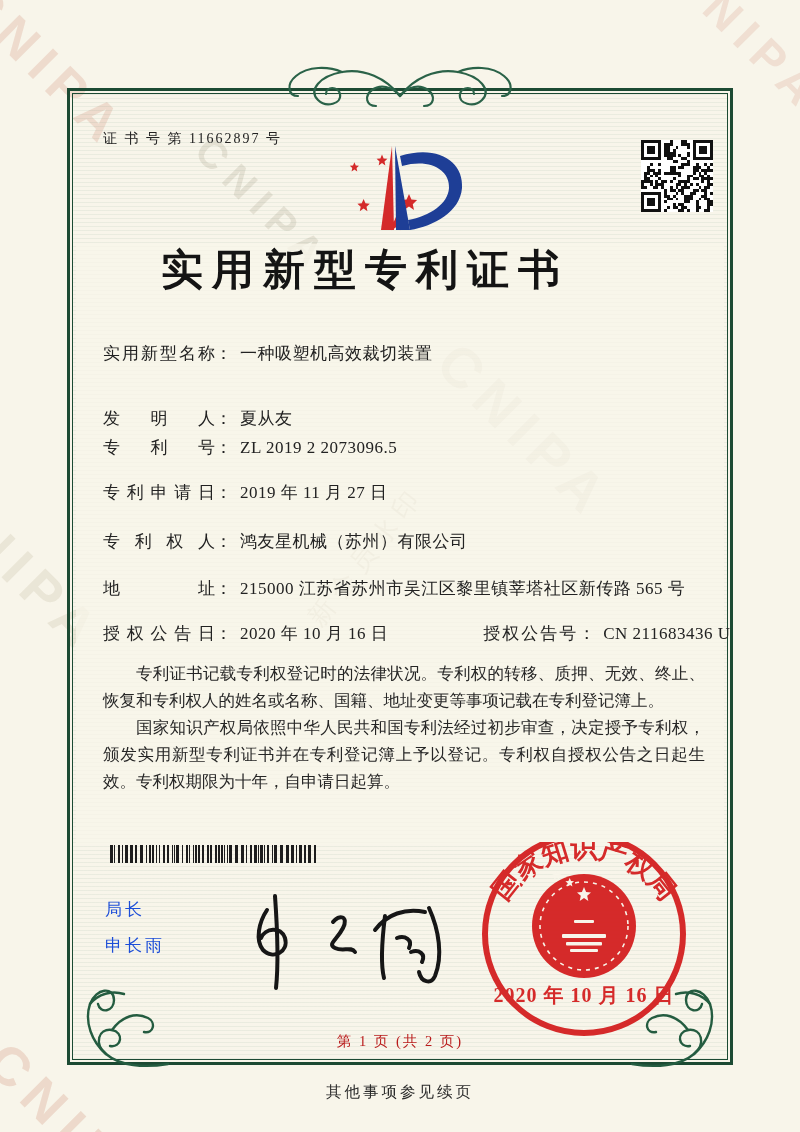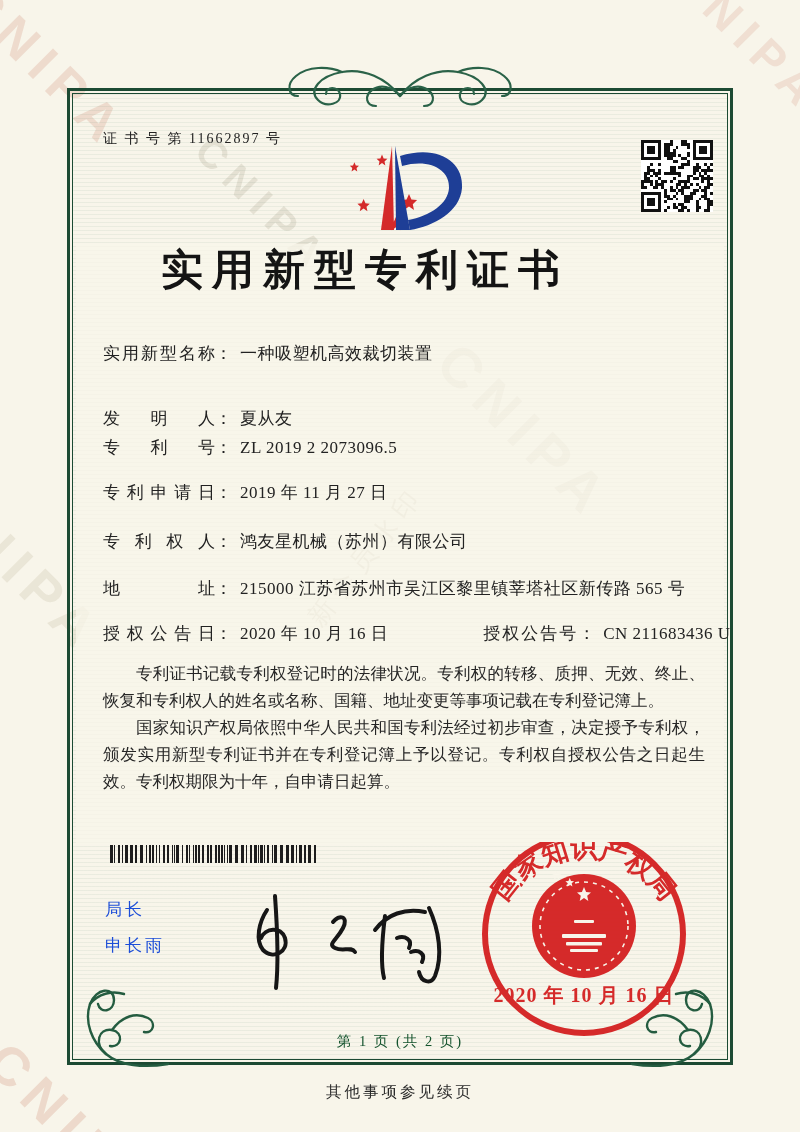--- a/index.html
+++ b/index.html
@@ -72,21 +72,21 @@
   .barcode{left:110px;top:845px;width:212px;height:18px;}
 
   
   .sig-titles{left:105px;top:892px;font-size:17px;color:#1d4ed8;line-height:36px;letter-spacing:3px;}
   .sig-script{left:233px;top:888px;width:226px;height:104px;}
 
   
   .seal{left:478px;top:842px;width:212px;height:196px;opacity:0.95;}
 
   
-  .page-num{left:0;top:1032px;width:800px;text-align:center;font-size:14.5px;color:#14532d;letter-spacing:2px;}
+  .page-num{left:0;top:1032px;width:800px;text-align:center;font-size:14.5px;color:#b91c1c;letter-spacing:2px;}
   .cont-note{left:0;top:1082px;width:800px;text-align:center;font-size:15.5px;color:#2a2a2a;letter-spacing:3px;}
 
   
   .orn{pointer-events:none;}
 </style>
 </head>
 <body>
 
 <div class="abs wm wm-rot" style="left:-8px;top:-30px;font-size:52px;color:rgba(214,160,138,0.30);">CNIPA</div>
 <div class="abs wm wm-rot" style="left:700px;top:-50px;font-size:46px;color:rgba(214,160,138,0.25);">CNIPA</div>

